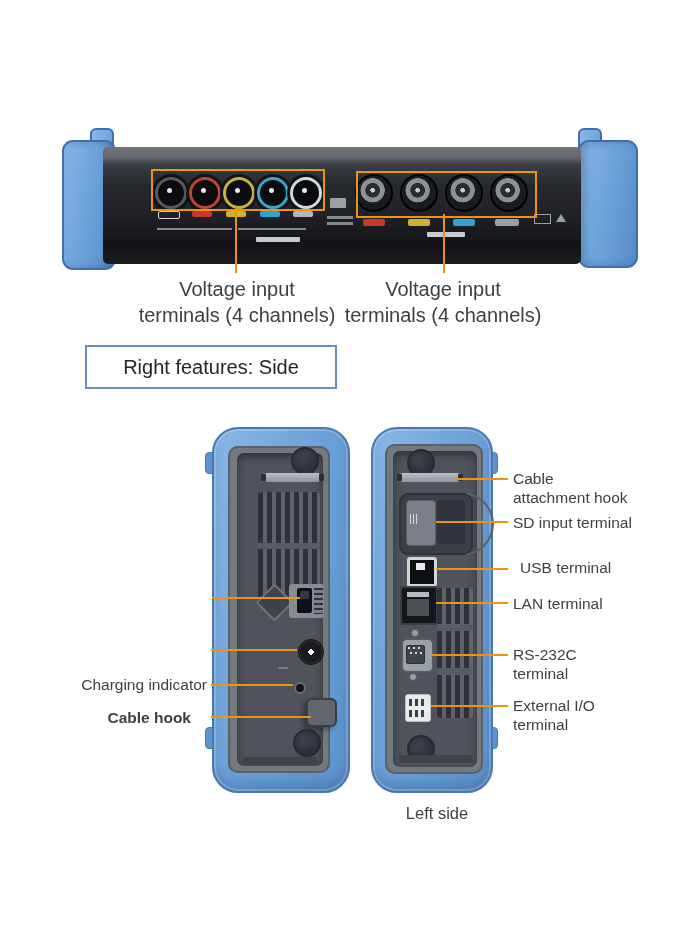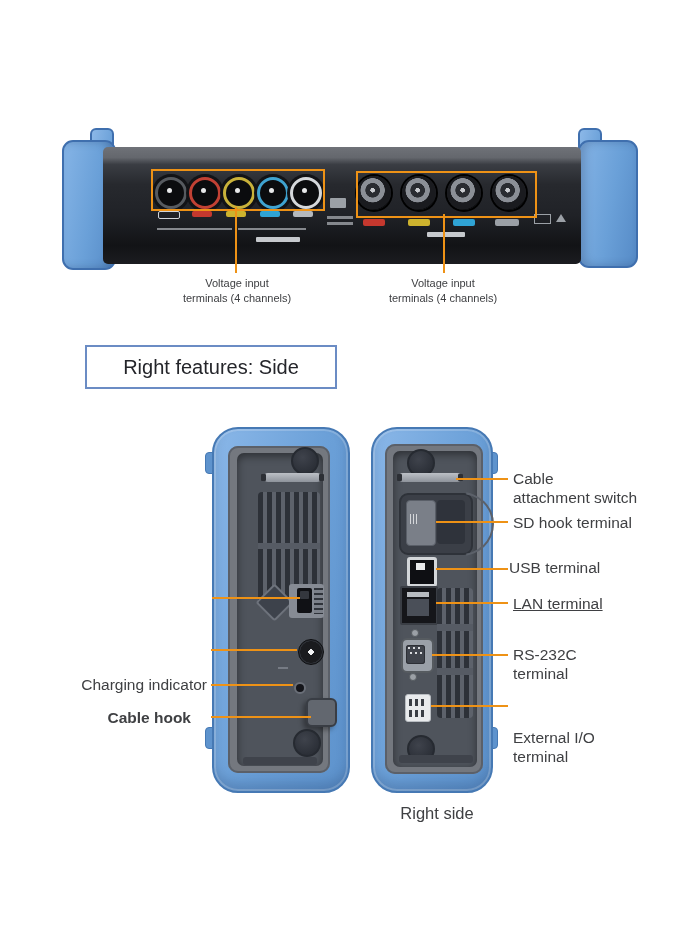--- a/index.html
+++ b/index.html
@@ -3,21 +3,21 @@
 <meta charset="utf-8">
 <style>
   html,body{margin:0;padding:0;background:#fff;}
   .canvas{position:relative;width:700px;height:950px;background:#ffffff;overflow:hidden;
           font-family:"Liberation Sans", sans-serif;color:#3f4043;}
   .abs{position:absolute;}
 
   
   .lbl{position:absolute;font-size:15.5px;line-height:1.22;color:#3f4043;}
   .lbl.r-align{text-align:right;}
-  .callout{position:absolute;font-size:11px;line-height:1.32;text-align:center;color:#3f4043;}
+  .callout{position:absolute;font-size:20px;line-height:1.32;text-align:center;color:#3f4043;}
   .caption{position:absolute;font-size:16.5px;color:#3f4043;text-align:center;}
 
   
   .obox{position:absolute;border:2px solid #ee9216;}
   .lead-v{position:absolute;width:2px;background:#ee9216;}
   .lead-h{position:absolute;height:2px;background:#ee9216;}
 
   
   .heading-box{position:absolute;left:85px;top:345px;width:248px;height:40px;border:2px solid #6b8cc4;
     background:#fff;display:flex;align-items:center;justify-content:center;
@@ -240,37 +240,37 @@
 
   <div class="lbl r-align" style="left:40px;top:676px;width:167px;">
     <span>Charging indicator</span>
   </div>
   <div class="lbl r-align" style="left:24px;top:709px;width:167px;font-weight:bold;">
     <span>Cable hook</span>
   </div>
 
   <div class="lbl" style="left:513px;top:470px;width:150px;">
     <span>Cable</span><br>
-    <span>attachment switch</span>
+    <span>attachment hook</span>
   </div>
   <div class="lbl" style="left:513px;top:514px;width:150px;">
-    <span>SD hook terminal</span>
-  </div>
-  <div class="lbl" style="left:509px;top:559px;width:150px;">
+    <span>SD input terminal</span>
+  </div>
+  <div class="lbl" style="left:520px;top:559px;width:150px;">
     <span>USB terminal</span>
   </div>
-  <div class="lbl" style="left:513px;top:595px;width:150px;text-decoration:underline;">
+  <div class="lbl" style="left:513px;top:595px;width:150px;">
     <span>LAN terminal</span>
   </div>
   <div class="lbl" style="left:513px;top:646px;width:150px;">
     <span>RS-232C</span><br>
     <span>terminal</span>
   </div>
-  <div class="lbl" style="left:513px;top:697px;width:150px;margin-top:32px;">
+  <div class="lbl" style="left:513px;top:697px;width:150px;">
     <span>External I/O</span><br>
     <span>terminal</span>
   </div>
 
   <div class="caption" style="left:367px;top:804px;width:140px;">
-    <span>Right side</span>
+    <span>Left side</span>
   </div>
 
 </div>
 
 </body></html>

